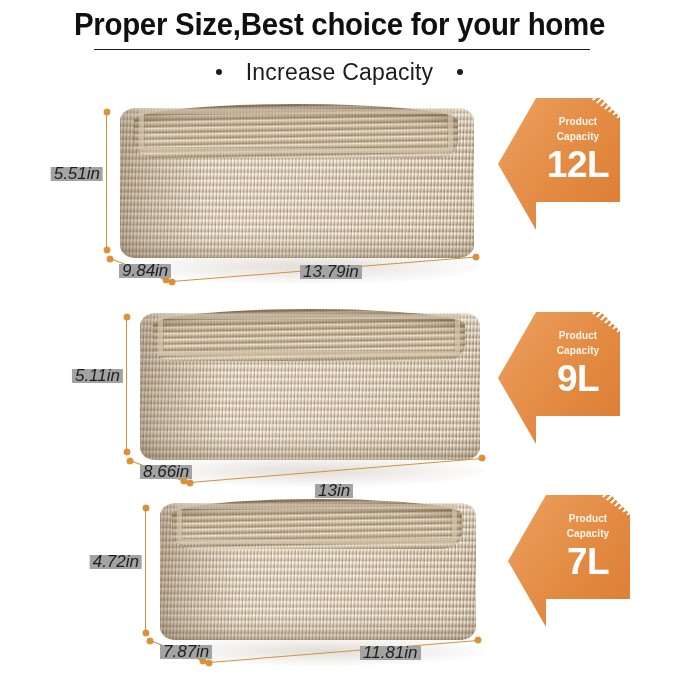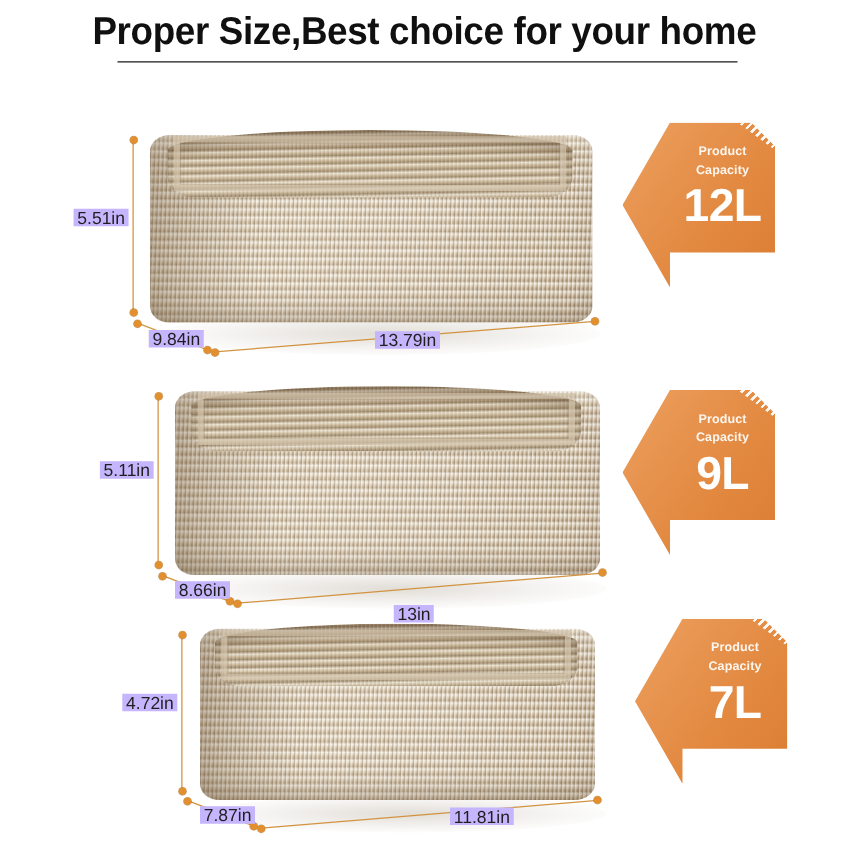--- a/index.html
+++ b/index.html
@@ -196,26 +196,27 @@
     height: 6px;
     margin: -3px 0 0 -3px;
     border-radius: 50%;
     background: #e2902f;
     box-shadow: 0 0 0 0.5px rgba(150,96,20,0.55);
   }
 
   .dim-label {
     position: absolute;
     font-family: "Liberation Sans", sans-serif;
-    font-size: 14px;
+    font-size: 17px;
     line-height: 14px;
     color: #1f1f1f;
-    background: #c4b5fd;
+    background: #a3a3a3;
     padding: 0 3px;
     white-space: nowrap;
+    font-style: italic;
   }
 
   .dim-label.v {
     transform: translate(-100%, -50%);
   }
 
   
   .badge {
     position: absolute;
     width: 122px;
@@ -304,20 +305,25 @@
   }
 </style>
 </head>
 <body>
 
 <div class="page">
 
   <div class="header">
     <div class="title">Proper Size,Best choice for your home</div>
     <div class="title-rule"></div>
+    <div class="subtitle-row">
+      <span class="sub-bullet"></span>
+      <span class="subtitle-text">Increase Capacity</span>
+      <span class="sub-bullet"></span>
+    </div>
   </div>
 
   <div class="basket-block" style="left:0; top:0; width:679px; height:300px;">
 
     <div class="basket-shadow" style="left:130px; top:250px; width:350px; height:34px;"></div>
 
     <div class="basket" style="left:120px; top:108px; width:354px; height:150px;">
       <div class="basket-body"></div>
       <div class="basket-side" style="width:86px;"></div>
       <div class="basket-rim" style="left:14px; top:-4px; width:324px; height:54px;">

